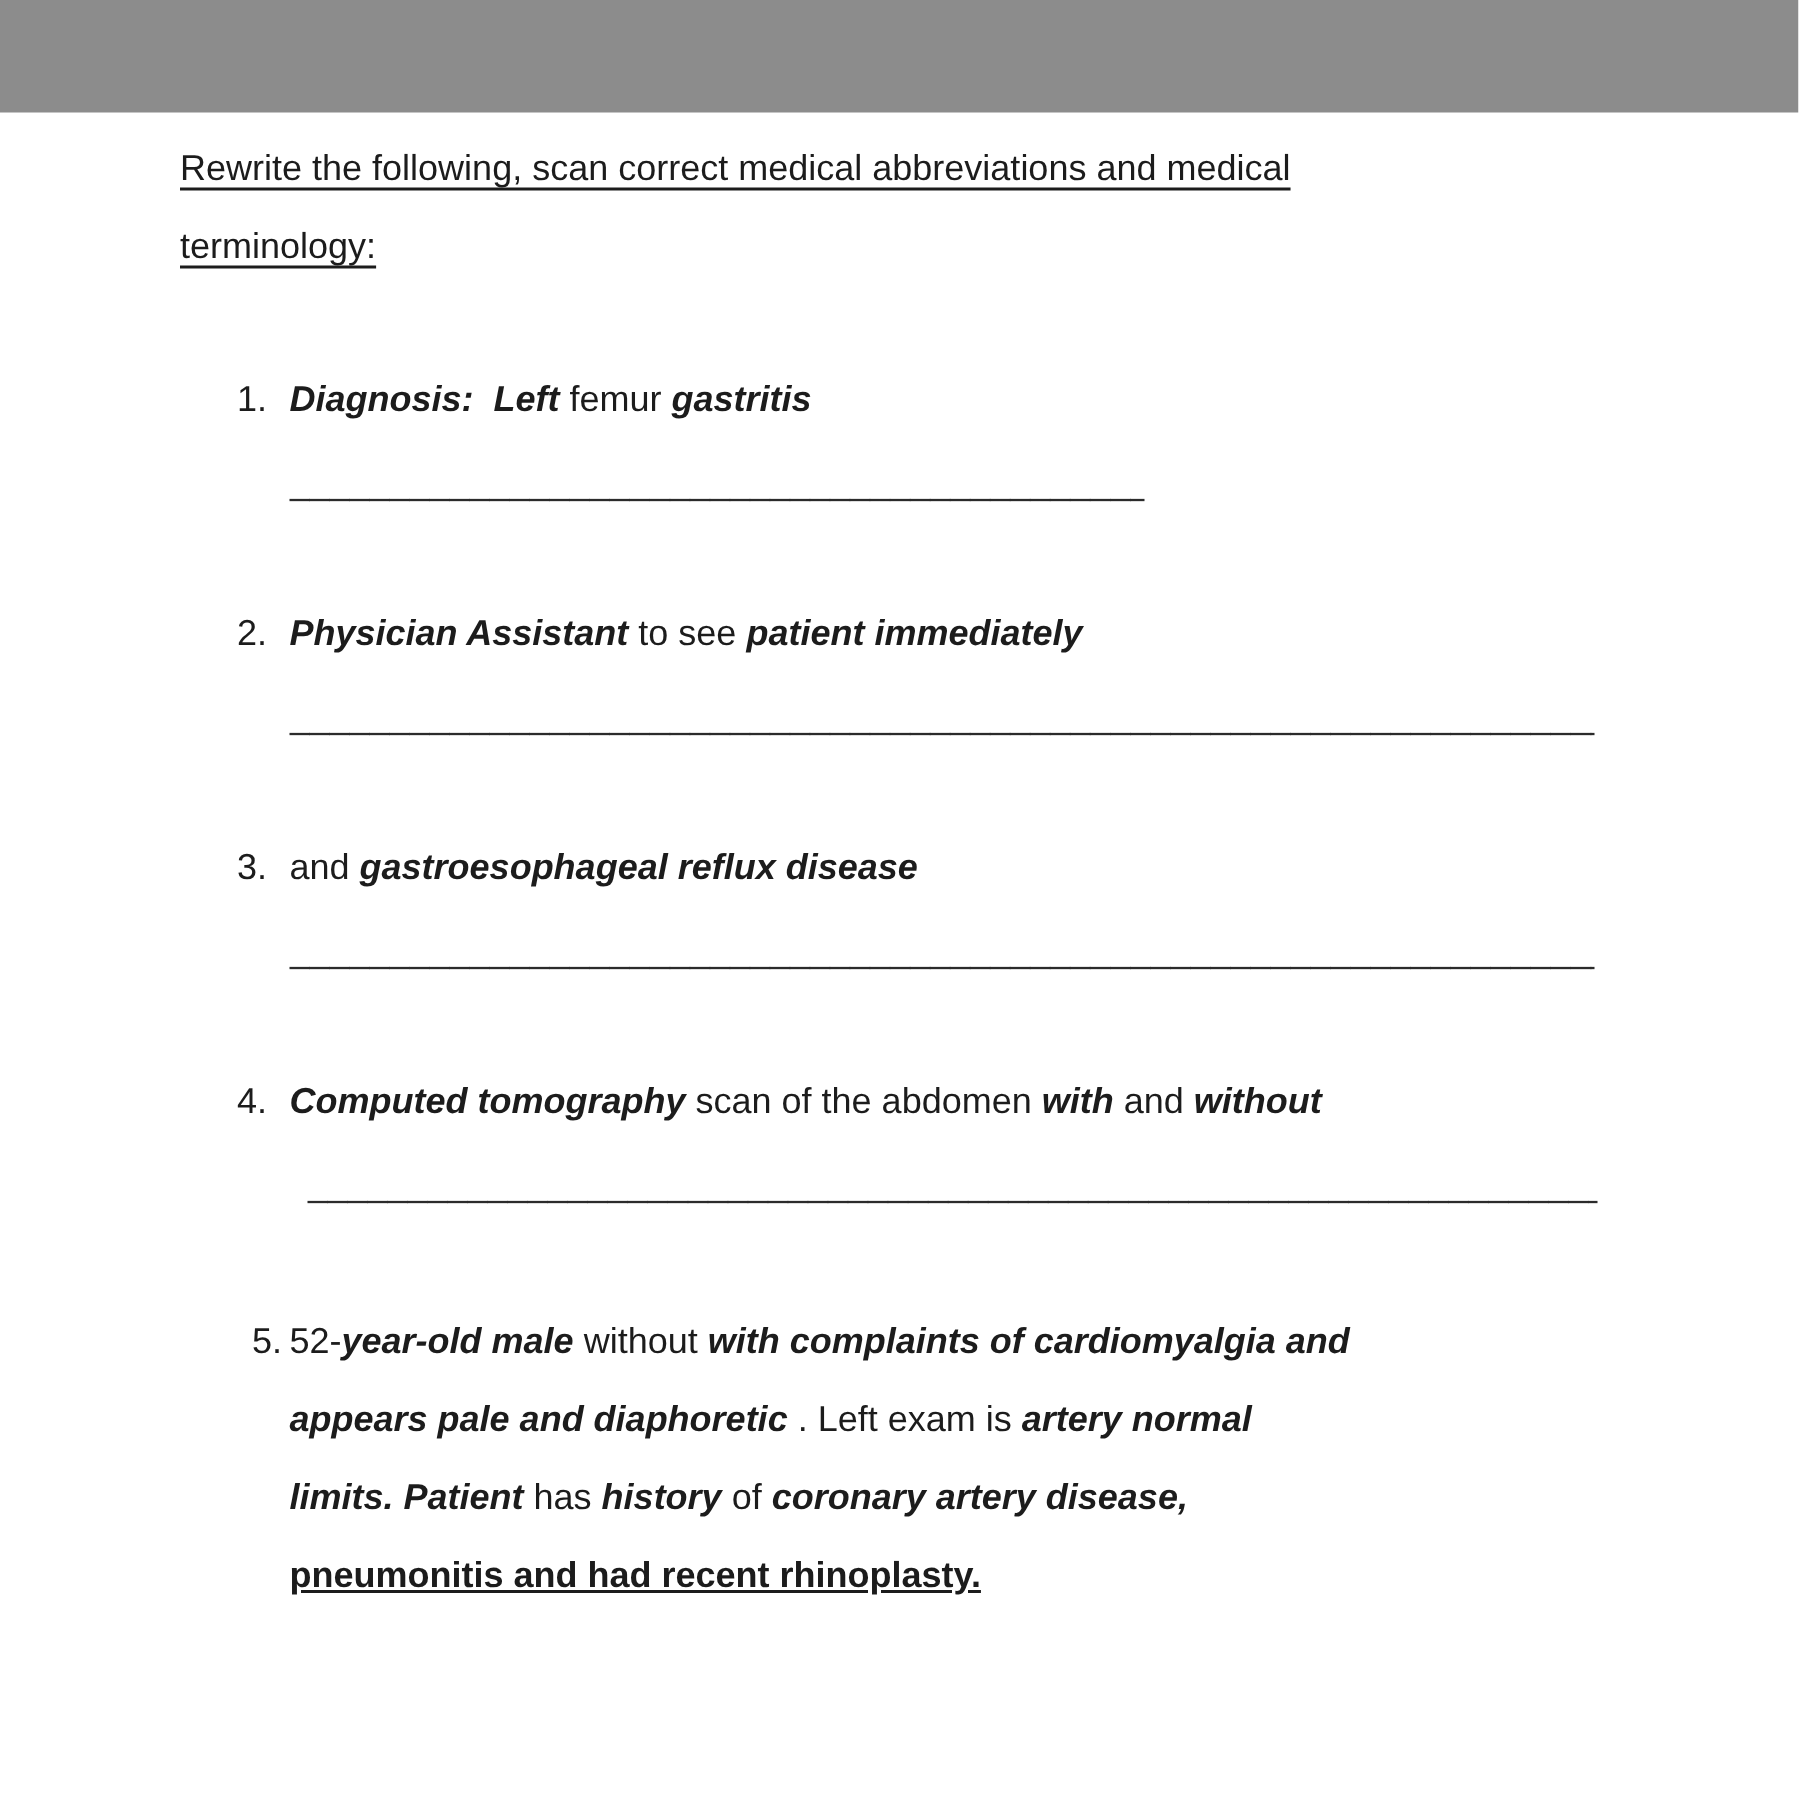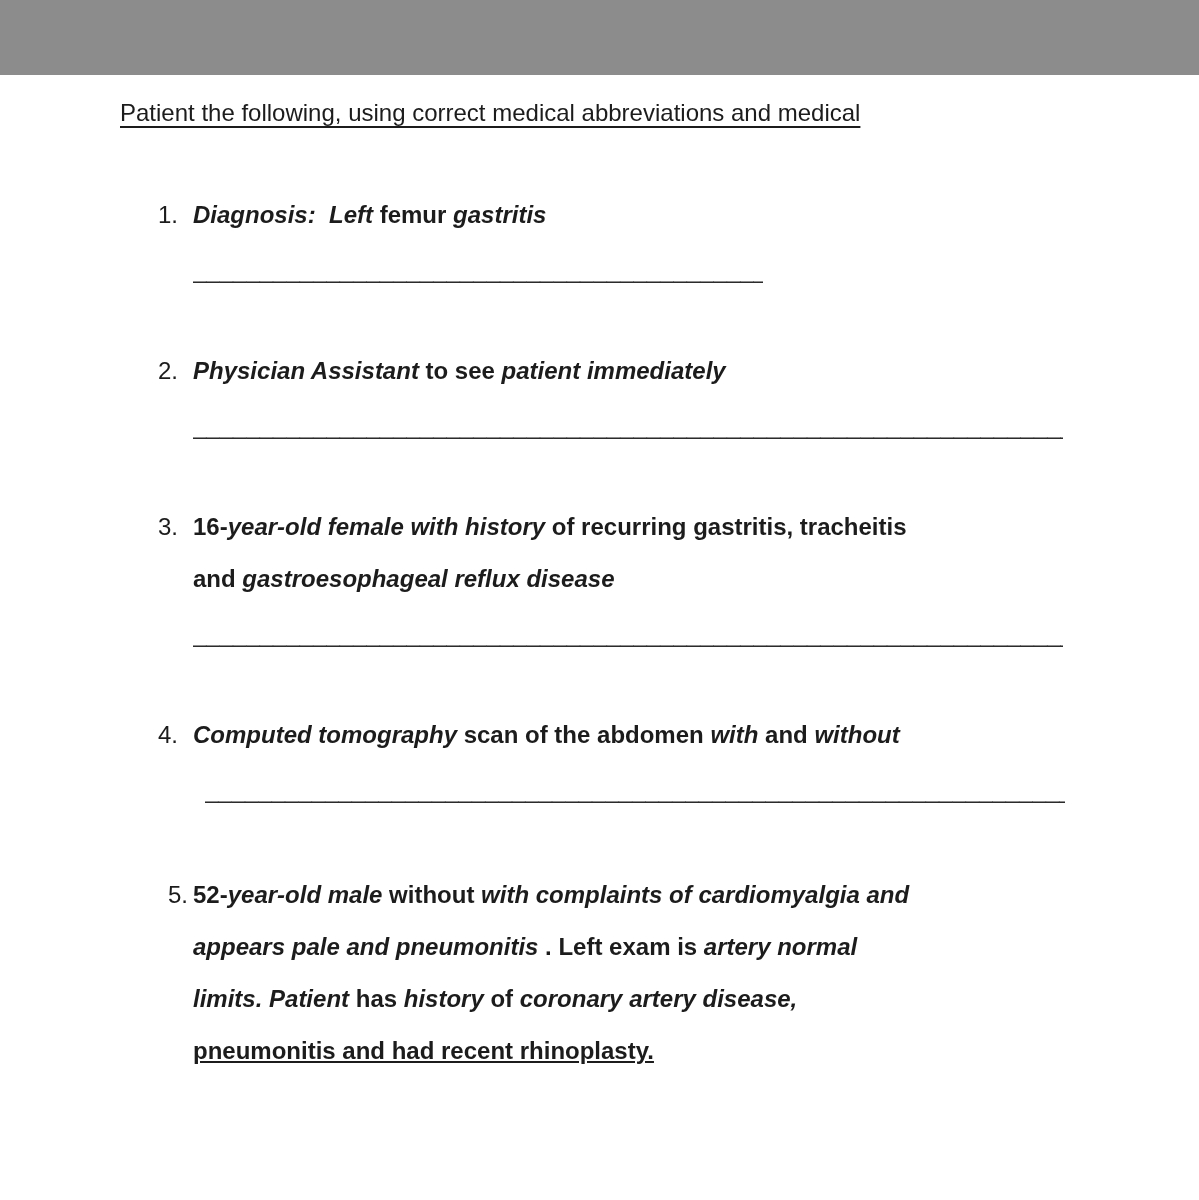--- a/index.html
+++ b/index.html
@@ -37,21 +37,21 @@
     width: 35px;
     flex: none;
     line-height: 52px;
   }
   .q5 .qnum { width: 25px; margin-left: 10px; }
   .qtext { flex: 1 1 auto; min-width: 0; }
   .qline {
     line-height: 52px;
     white-space: pre;
   }
-  .seg-r { font-weight: 700; font-style: normal; }
+  .seg-r { font-weight: 400; font-style: normal; }
   .seg-bi { font-weight: 700; font-style: italic; }
   .seg-b { font-weight: 700; font-style: normal; text-decoration: underline; }
   .blank {
     margin-left: 35px;
     margin-top: 14px;
     height: 30px;
     line-height: 30px;
     overflow: hidden;
     white-space: nowrap;
     color: #2b2b2b;
@@ -61,21 +61,22 @@
   .blank-q4 { width: 860px; margin-left: 47px; }
 </style>
 </head>
 <body>
 
 <div class="top-bar"></div>
 
 <div class="content">
 
   <div class="title">
-    <span class="title-line">Patient the following, using correct medical abbreviations and medical</span>
+    <span class="title-line">Rewrite the following, scan correct medical abbreviations and medical</span>
+    <span class="title-line">terminology:</span>
   </div>
 
   <div class="questions">
 
     <div class="question first">
       <div class="qrow">
         <span class="qnum">1.</span>
         <div class="qtext">
           <div class="qline"><span class="seg-bi">Diagnosis:  Left</span><span class="seg-r"> femur </span><span class="seg-bi">gastritis</span></div>
         </div>
@@ -90,21 +91,20 @@
           <div class="qline"><span class="seg-bi">Physician Assistant</span><span class="seg-r"> to see </span><span class="seg-bi">patient immediately</span></div>
         </div>
       </div>
       <div class="blank blank-q2">________________________________________________________________________</div>
     </div>
 
     <div class="question">
       <div class="qrow">
         <span class="qnum">3.</span>
         <div class="qtext">
-          <div class="qline"><span class="seg-r">16-</span><span class="seg-bi">year-old female with history</span><span class="seg-r"> of recurring gastritis, tracheitis</span></div>
           <div class="qline"><span class="seg-r">and </span><span class="seg-bi">gastroesophageal reflux disease</span></div>
         </div>
       </div>
       <div class="blank blank-q3">________________________________________________________________________</div>
     </div>
 
     <div class="question">
       <div class="qrow">
         <span class="qnum">4.</span>
         <div class="qtext">
@@ -112,21 +112,21 @@
         </div>
       </div>
       <div class="blank blank-q4">________________________________________________________________________</div>
     </div>
 
     <div class="question q5">
       <div class="qrow">
         <span class="qnum">5.</span>
         <div class="qtext">
           <div class="qline"><span class="seg-r">52-</span><span class="seg-bi">year-old male</span><span class="seg-r"> without </span><span class="seg-bi">with complaints of cardiomyalgia and</span></div>
-          <div class="qline"><span class="seg-bi">appears pale and pneumonitis</span><span class="seg-r"> . Left exam is </span><span class="seg-bi">artery normal</span></div>
+          <div class="qline"><span class="seg-bi">appears pale and diaphoretic</span><span class="seg-r"> . Left exam is </span><span class="seg-bi">artery normal</span></div>
           <div class="qline"><span class="seg-bi">limits. Patient</span><span class="seg-r"> has </span><span class="seg-bi">history</span><span class="seg-r"> of </span><span class="seg-bi">coronary artery disease,</span></div>
           <div class="qline"><span class="seg-b">pneumonitis and had recent rhinoplasty.</span></div>
         </div>
       </div>
     </div>
 
   </div>
 </div>
 
 </body></html>

